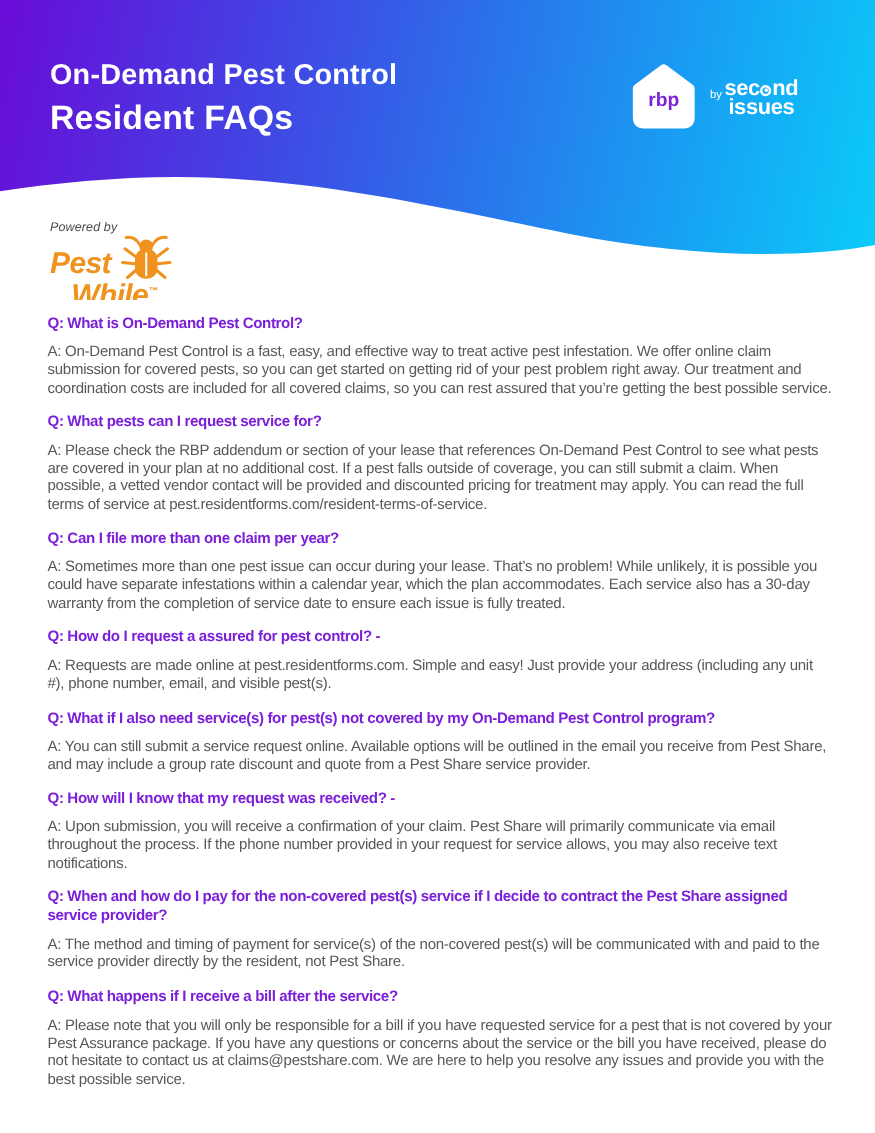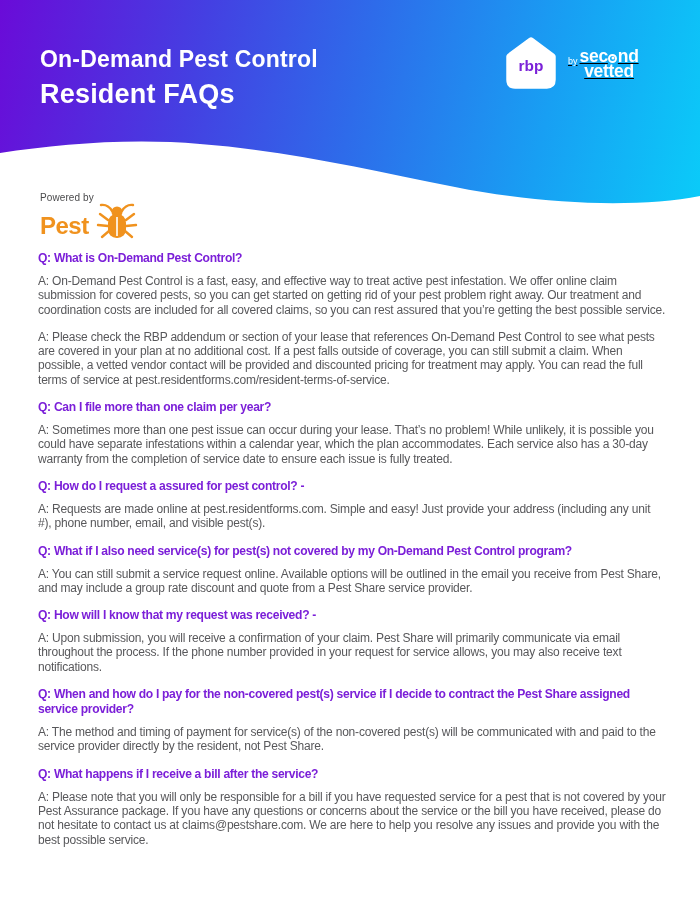--- a/index.html
+++ b/index.html
@@ -14,37 +14,37 @@
     position:relative; width:700px; height:240px;
     background:linear-gradient(102deg, #6A0BD8 0%, #4440E2 28%, #2E6BEA 50%, #189FF3 76%, #0ACDF9 100%);
     overflow:hidden;
   }
   .wave { position:absolute; left:0; top:0; width:700px; height:240px; display:block; }
 
   .hero-title { position:absolute; left:40px; top:42px; color:#ffffff; }
   .hero-title .t1 { font-size:23px; font-weight:700; line-height:35px; letter-spacing:0.2px;text-align:center; }
   .hero-title .t2 { font-size:27px; font-weight:700; line-height:35px; letter-spacing:0.2px; }
 
-  .brand { position:absolute; left:503px; top:36px; display:flex; align-items:center;text-decoration:underline; }
+  .brand { position:absolute; left:503px; top:50px; display:flex; align-items:center; }
   .rbp-badge { width:56px; height:56px; display:block; }
   .sn { margin-left:9px; color:#ffffff; display:flex; }
   .sn .by { font-size:9px; font-weight:400; margin-top:7px; margin-right:2px; }
   .sn-words { display:flex; flex-direction:column; align-items:center; }
   .sn-line1, .sn-line2 { font-size:17.5px; font-weight:700; line-height:15px; letter-spacing:-0.3px; }
   .o-ring {
     display:inline-block; width:9px; height:9px; border:2.4px solid #fff; border-radius:50%;
     position:relative; margin:0 0.5px; top:0.5px;
   }
   .o-ring::after {
     content:""; position:absolute; width:3px; height:3px; background:#fff; border-radius:50%;
     top:50%; left:50%; transform:translate(-50%,-50%);
   }
 
   
-  .ps { position:absolute; left:40px; top:192px; width:110px; z-index:3; }
+  .ps { position:absolute; left:40px; top:177px; width:110px; z-index:3;font-style:italic; }
   .ps-powered { font-size:10px; color:#4A4A4C; letter-spacing:0.1px; margin-bottom:3px; }
   .ps-row { position:relative; }
   .ps-pest { font-size:24px; font-weight:700; color:#F0921E; line-height:22px; letter-spacing:-0.5px;margin-top:12px; }
   .ps-share { font-size:24px; font-weight:700; color:#F0921E; line-height:22px; letter-spacing:-0.5px; margin-left:17px; }
   .ps-share .tm { font-size:8px; vertical-align:super; font-weight:700; }
   .bug { position:absolute; left:56px; top:-14px; width:42px; height:40px; }
 
   
   .content { padding:11px 34px 0 38px; width:700px; }
   .faq h3 {
@@ -72,21 +72,21 @@
   <div class="brand">
     <svg class="rbp-badge" viewBox="0 0 60 60" aria-hidden="false">
       <rect x="9" y="9" width="42" height="42" rx="9" fill="#2AD4BF" transform="rotate(45 30 30)"></rect>
       <path d="M30 5 L53 22 L53 47 Q53 53 47 53 L13 53 Q7 53 7 47 L7 22 Z" fill="#ffffff" stroke="#ffffff" stroke-width="7" stroke-linejoin="round"></path>
       <text x="30" y="37.5" text-anchor="middle" font-family="Liberation Sans, sans-serif" font-size="16.5" font-weight="bold" fill="#7B22D8">rbp</text>
     </svg>
     <div class="sn">
       <span class="by">by</span>
       <span class="sn-words">
         <span class="sn-line1"><span>sec</span><span class="o-ring"></span><span>nd</span></span>
-        <span class="sn-line2">vetted</span>
+        <span class="sn-line2">issues</span>
       </span>
     </div>
   </div>
 
   <div class="ps">
     <div class="ps-powered">Powered by</div>
     <div class="ps-row">
       <div class="ps-pest">Pest</div>
       <div class="ps-share"><span>While</span><span class="tm">™</span></div>
       <svg class="bug" viewBox="0 0 42 40" aria-hidden="true">
@@ -107,20 +107,21 @@
     </div>
   </div>
 </header>
 
 <main class="content">
   <section class="faq">
     <h3>Q: What is On-Demand Pest Control?</h3>
     <p>A: On-Demand Pest Control is a fast, easy, and effective way to treat active pest infestation. We offer online claim submission for covered pests, so you can get started on getting rid of your pest problem right away. Our treatment and coordination costs are included for all covered claims, so you can rest assured that you’re getting the best possible service.</p>
   </section>
   <section class="faq">
+    <h3>Q: What pests can I request service for?</h3>
     <p>A: Please check the RBP addendum or section of your lease that references On-Demand Pest Control to see what pests are covered in your plan at no additional cost. If a pest falls outside of coverage, you can still submit a claim. When possible, a vetted vendor contact will be provided and discounted pricing for treatment may apply. You can read the full terms of service at pest.residentforms.com/resident-terms-of-service.</p>
   </section>
   <section class="faq">
     <h3>Q: Can I file more than one claim per year?</h3>
     <p>A: Sometimes more than one pest issue can occur during your lease. That’s no problem! While unlikely, it is possible you could have separate infestations within a calendar year, which the plan accommodates. Each service also has a 30-day warranty from the completion of service date to ensure each issue is fully treated.</p>
   </section>
   <section class="faq">
     <h3>Q: How do I request a assured for pest control? -</h3>
     <p>A: Requests are made online at pest.residentforms.com. Simple and easy! Just provide your address (including any unit #), phone number, email, and visible pest(s).</p>
   </section>

